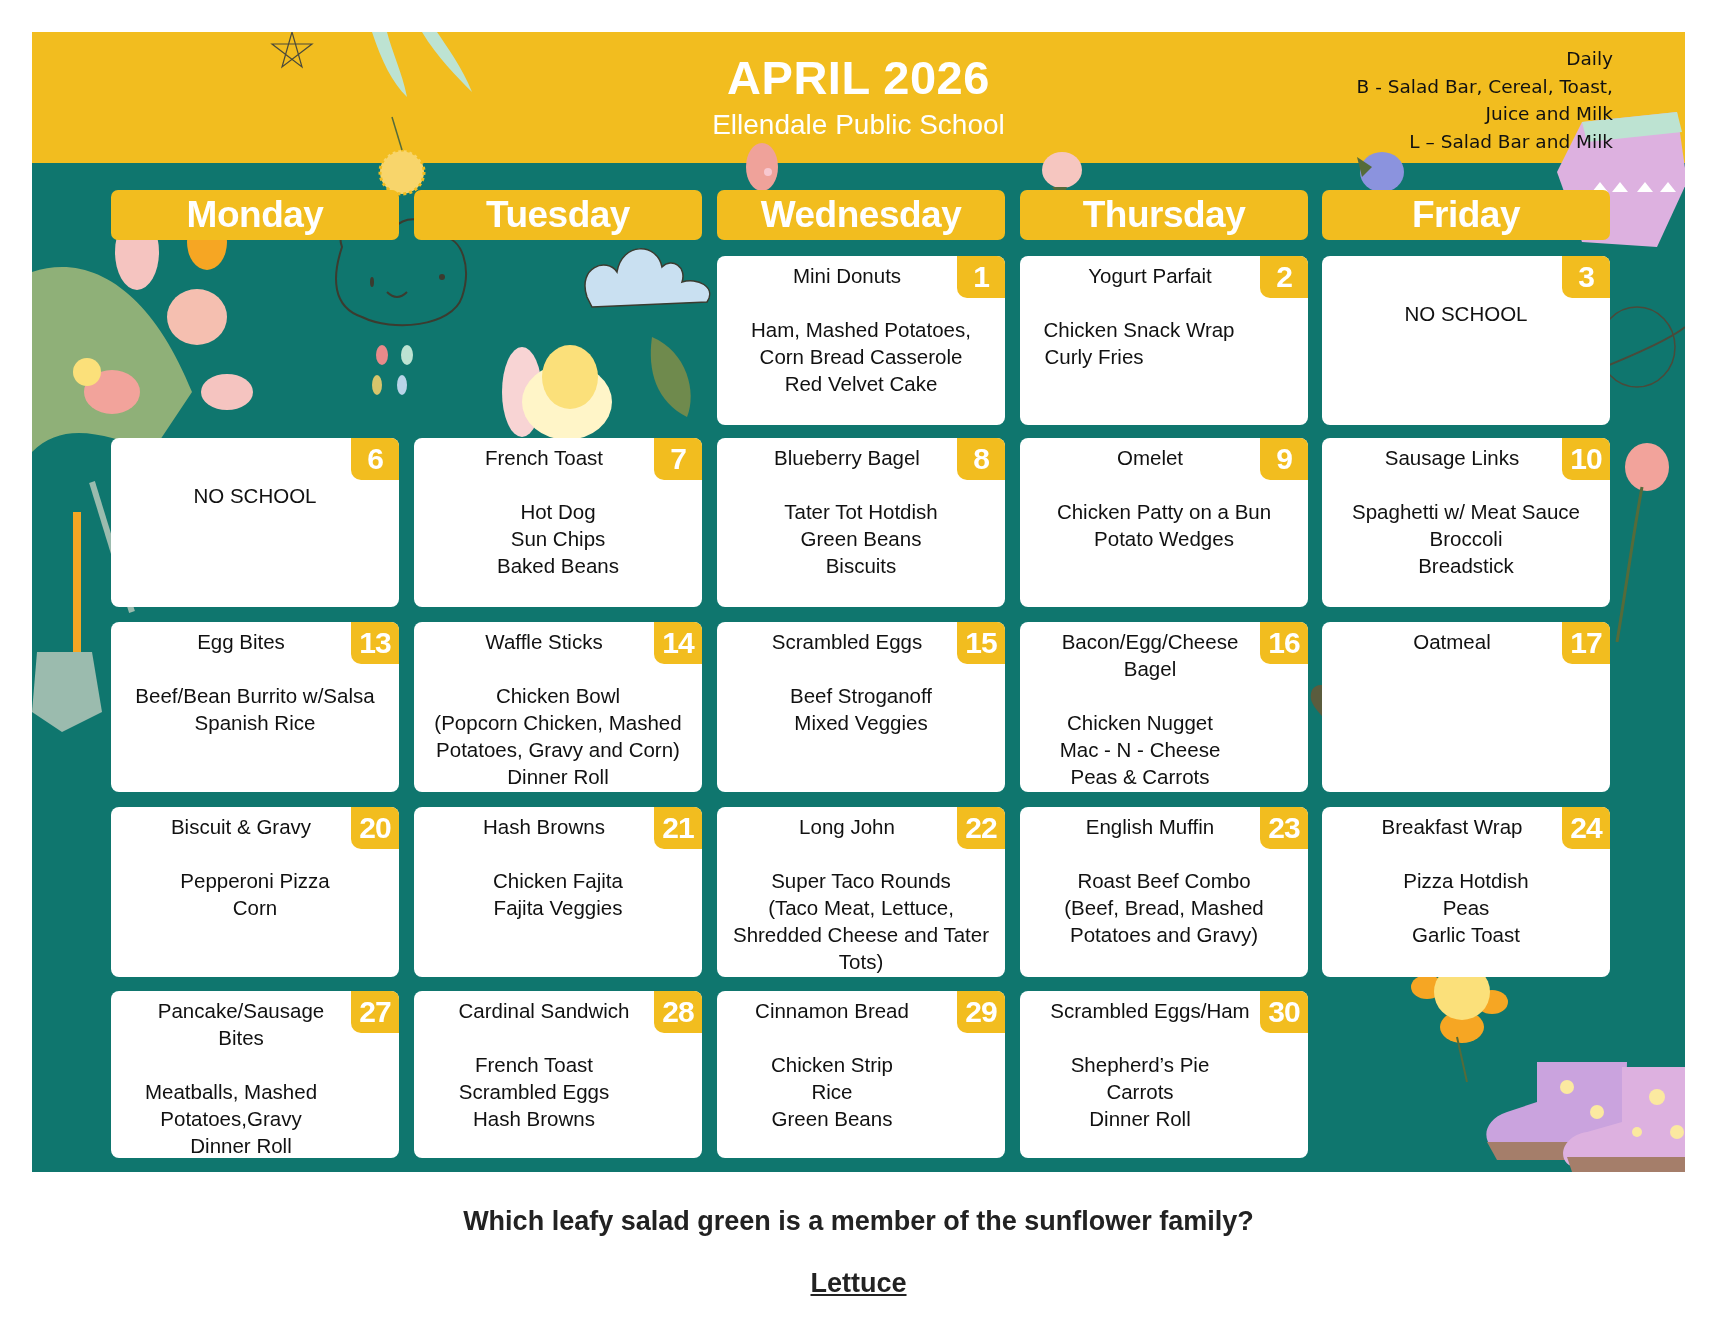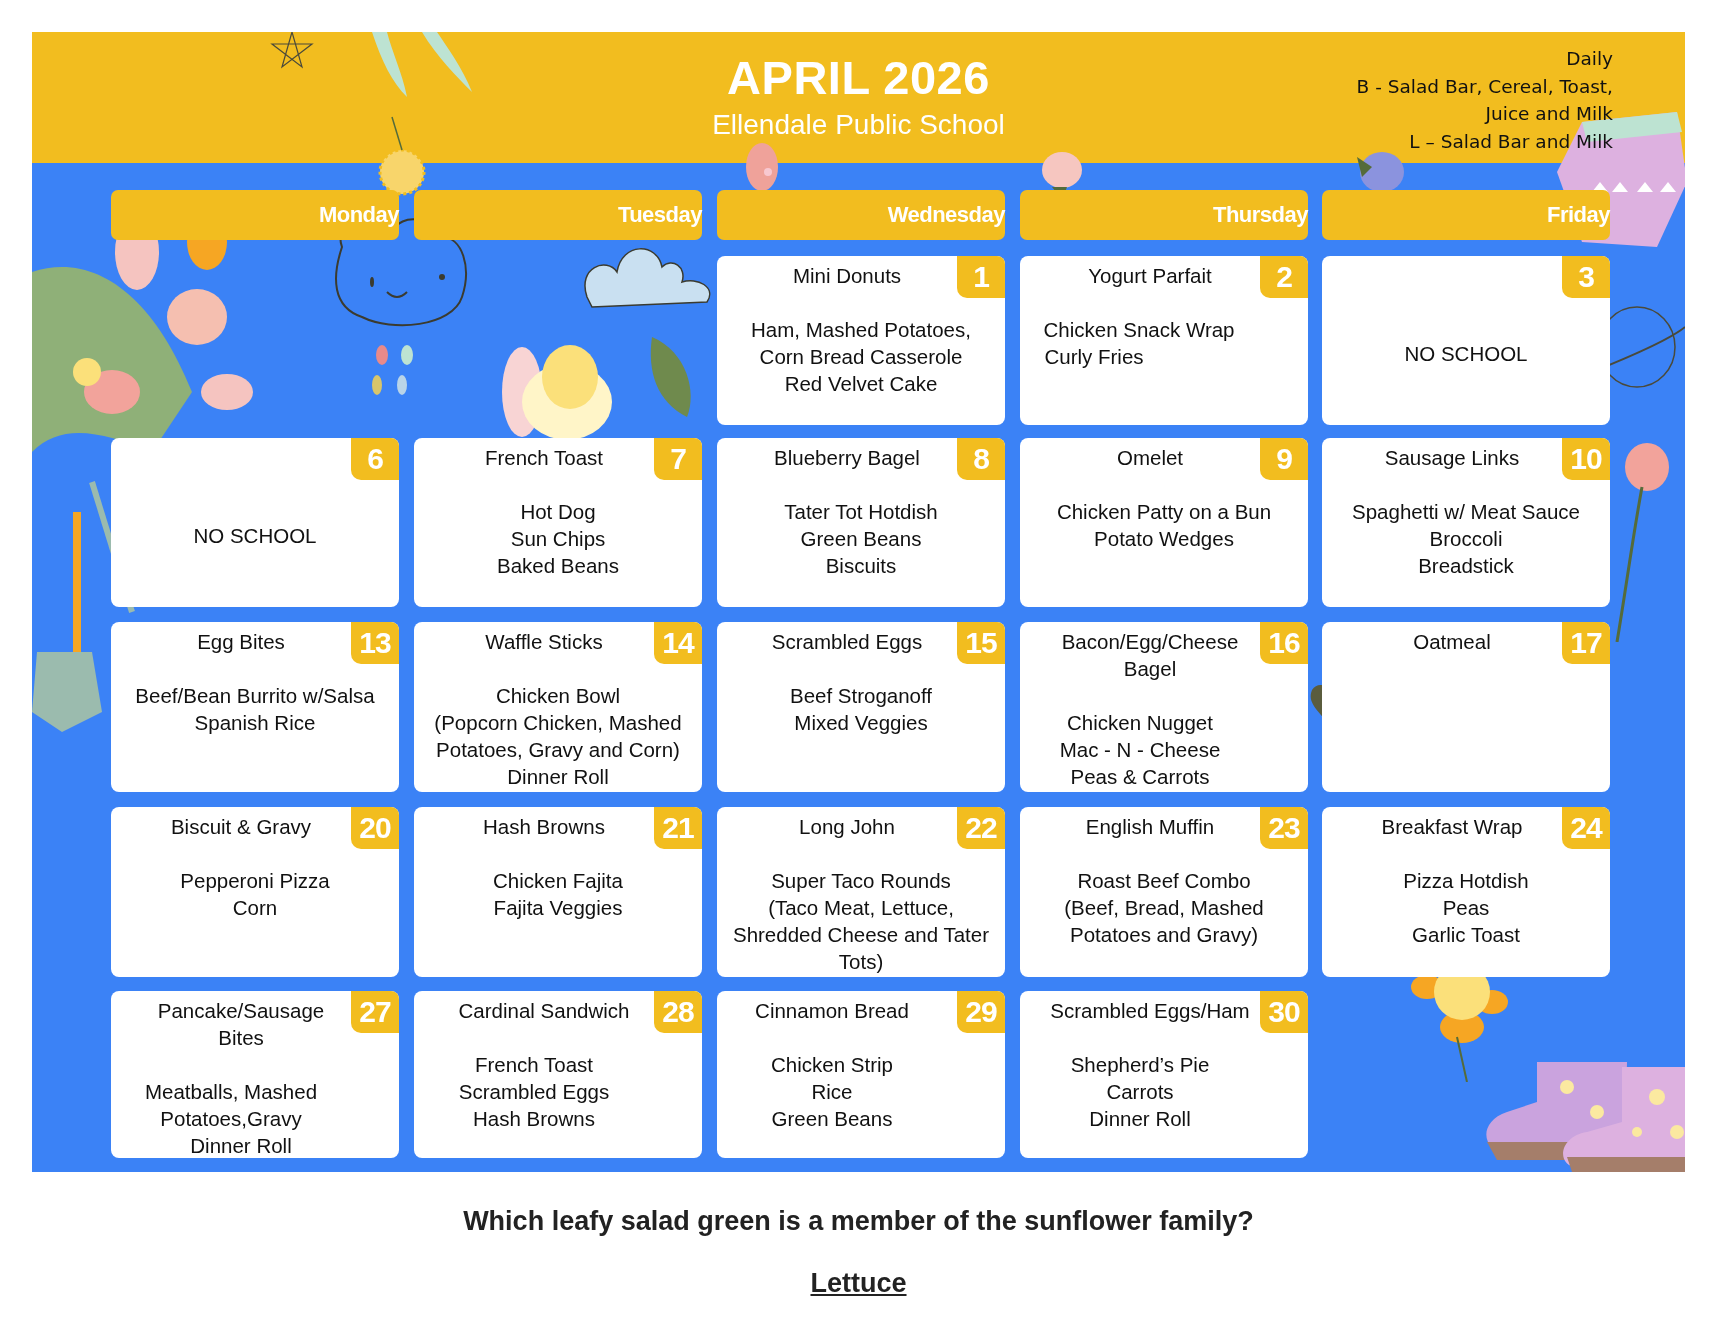--- a/index.html
+++ b/index.html
@@ -1,27 +1,27 @@
 <!DOCTYPE html>
 <html><head>
 <meta charset="utf-8">
 <style>
   html, body { margin:0; padding:0; background:#ffffff; }
   body { width:1717px; height:1326px; position:relative; overflow:hidden; font-family:"Liberation Sans", sans-serif; }
-  .poster { position:absolute; left:32px; top:32px; width:1653px; height:1140px; background:#3b82f6; overflow:hidden; }
+  .poster { position:absolute; left:32px; top:32px; width:1653px; height:1140px; background:#0f766e; overflow:hidden; }
   .top-band { position:absolute; left:0; top:0; width:100%; height:131px; background:#F2BD1F; }
   .title { position:absolute; left:0; width:1653px; top:18px; text-align:center; color:#fff; font-weight:bold; font-size:47px; letter-spacing:0.5px; }
   .subtitle { position:absolute; left:0; width:1653px; top:77px; text-align:center; color:#fff; font-size:28px; }
   .daily { position:absolute; right:72px; top:13px; text-align:right; color:#111; font-size:18.5px; line-height:27.5px; font-family:"DejaVu Sans", sans-serif; }
-  .day-head { position:absolute; top:158px; height:50px; width:288px; background:#F2BD1F; border-radius:7px; color:#fff; font-weight:bold; font-size:22px; text-align:right; line-height:50px; letter-spacing:-0.5px; }
+  .day-head { position:absolute; top:158px; height:50px; width:288px; background:#F2BD1F; border-radius:7px; color:#fff; font-weight:bold; font-size:37px; text-align:center; line-height:50px; letter-spacing:-0.5px; }
   .cell { position:absolute; width:288px; background:#fff; border-radius:8px; box-sizing:border-box; padding-top:6px; text-align:center; font-size:20.5px; line-height:27px; color:#111; }
   .cell .bk { display:block; padding-right:28px; }
   .cell .lunch { display:block; margin-top:27px; }
   .cell .lunch span, .cell .bk span { display:block; }
-  .cell.noschool .lunch { margin-top:78px; }
+  .cell.noschool .lunch { margin-top:38px; }
   .badge { position:absolute; right:0; top:0; width:48px; height:42px; background:#F2BD1F; border-radius:0 8px 0 10px; color:#fff; font-weight:bold; font-size:30px; line-height:42px; text-align:center; letter-spacing:-1px; }
   .question { position:absolute; left:0; width:1717px; top:1206px; text-align:center; font-weight:bold; font-size:27px; color:#222; }
   .answer { position:absolute; left:0; width:1717px; top:1268px; text-align:center; font-weight:bold; font-size:27px; color:#222;text-decoration:underline; }
   .deco { position:absolute; pointer-events:none; }
 </style>
 </head>
 <body>
 
 <div class="poster">
   <div class="top-band"></div>

